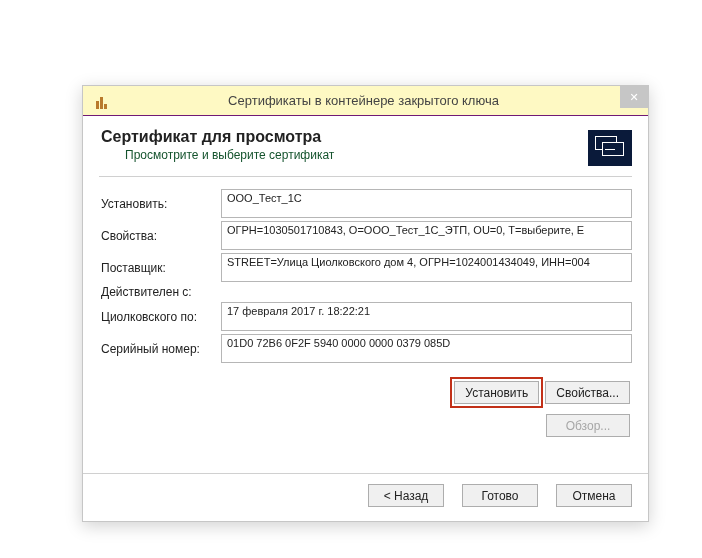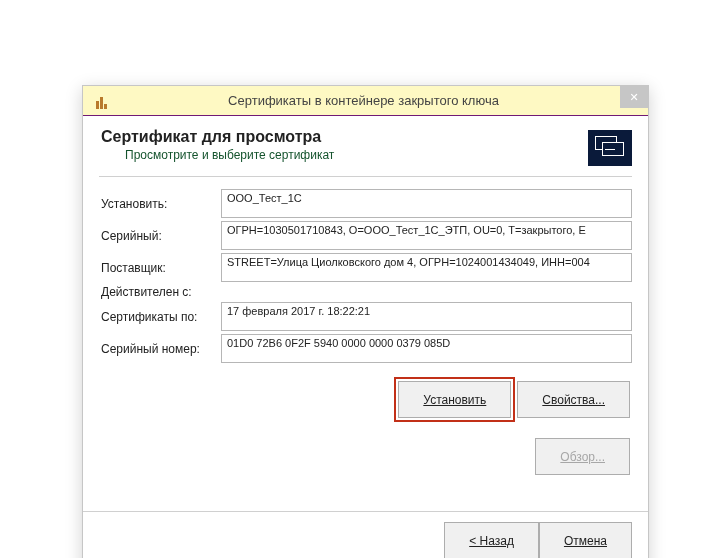--- a/index.html
+++ b/index.html
@@ -150,51 +150,50 @@
     }
     .action-row {
       display: flex;
       justify-content: flex-end;
       gap: 6px;
       margin-top: 18px;
       padding-right: 2px;
     }
     .btn {
       min-width: 84px;
-      height: 37px;
+      height: 23px;
       border: 1px solid #adadad;
       background: #f0f0f0;
       font-size: 12px;
       color: #222;
       cursor: pointer;
-      padding: 0 24px;
-      text-decoration: underline;
+      padding: 0 10px;
     }
     .btn.highlighted {
       outline: 2px solid #c23018;
       outline-offset: 2px;
     }
     .btn:disabled {
       color: #a7a7a7;
       cursor: default;
     }
     .obzor-row {
       display: flex;
       justify-content: flex-end;
-      margin-top: 20px;
+      margin-top: 10px;
       padding-right: 2px;
     }
     .divider {
       border-top: 1px solid #d0d0d0;
       margin-top: 22px;
     }
     .footer {
       display: flex;
       justify-content: flex-end;
-      gap: 0;
+      gap: 18px;
       padding: 10px 16px 14px 16px;
     }
     .footer .btn {
       min-width: 76px;
     }
   </style>
 </head>
 <body>
 
 <div class="dialog">
@@ -224,35 +223,35 @@
     </div>
 
     <div class="form">
 
       <div class="form-row">
         <div class="form-label">Установить:</div>
         <div class="form-field">ООО_Тест_1С</div>
       </div>
 
       <div class="form-row">
-        <div class="form-label">Серийный:</div>
-        <div class="form-field">ОГРН=1030501710843, O=ООО_Тест_1С_ЭТП, OU=0, T=закрытого, E</div>
+        <div class="form-label">Свойства:</div>
+        <div class="form-field">ОГРН=1030501710843, O=ООО_Тест_1С_ЭТП, OU=0, T=выберите, E</div>
       </div>
 
       <div class="form-row">
         <div class="form-label">Поставщик:</div>
         <div class="form-field">STREET=Улица Циолковского дом 4, ОГРН=1024001434049, ИНН=004</div>
       </div>
 
       <div class="form-row">
         <div class="form-label">Действителен с:</div>
       </div>
 
       <div class="form-row">
-        <div class="form-label">Сертификаты по:</div>
+        <div class="form-label">Циолковского по:</div>
         <div class="form-field">17 февраля 2017 г. 18:22:21</div>
       </div>
 
       <div class="form-row">
         <div class="form-label">Серийный номер:</div>
         <div class="form-field">01D0 72B6 0F2F 5940 0000 0000 0379 085D</div>
       </div>
 
       <div class="action-row">
         <button class="btn highlighted">Установить</button>
@@ -263,16 +262,17 @@
         <button class="btn" disabled="">Обзор...</button>
       </div>
 
     </div>
   </div>
 
   <div class="divider"></div>
 
   <div class="footer">
     <button class="btn">&lt; Назад</button>
+    <button class="btn">Готово</button>
     <button class="btn" style="margin-left:0">Отмена</button>
   </div>
 
 </div>
 
 </body></html>

